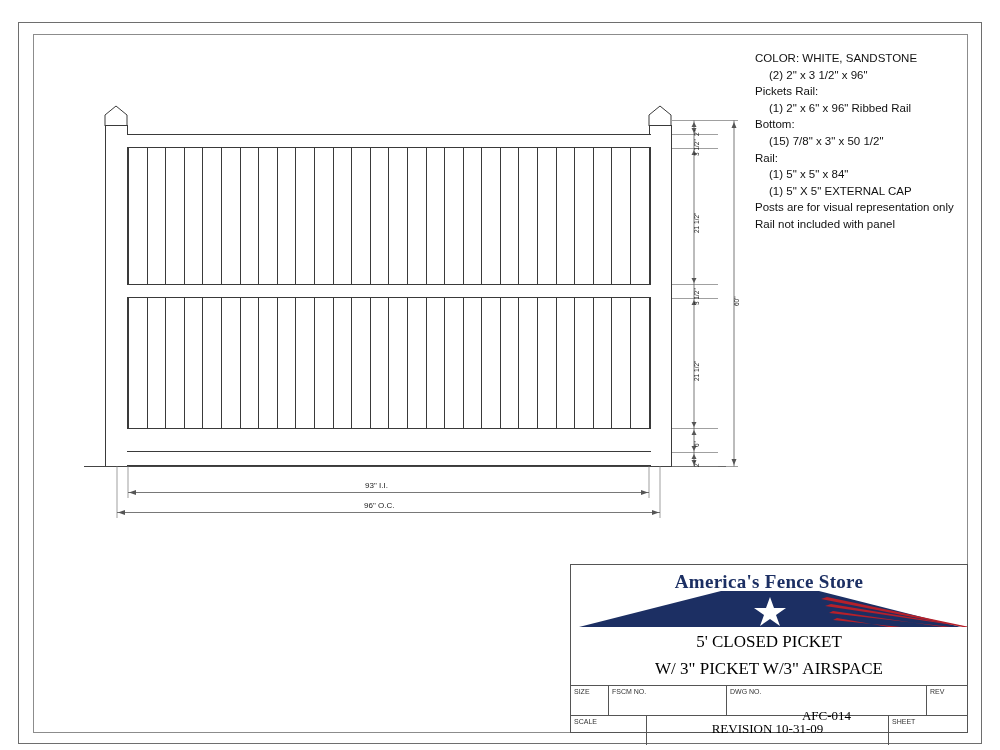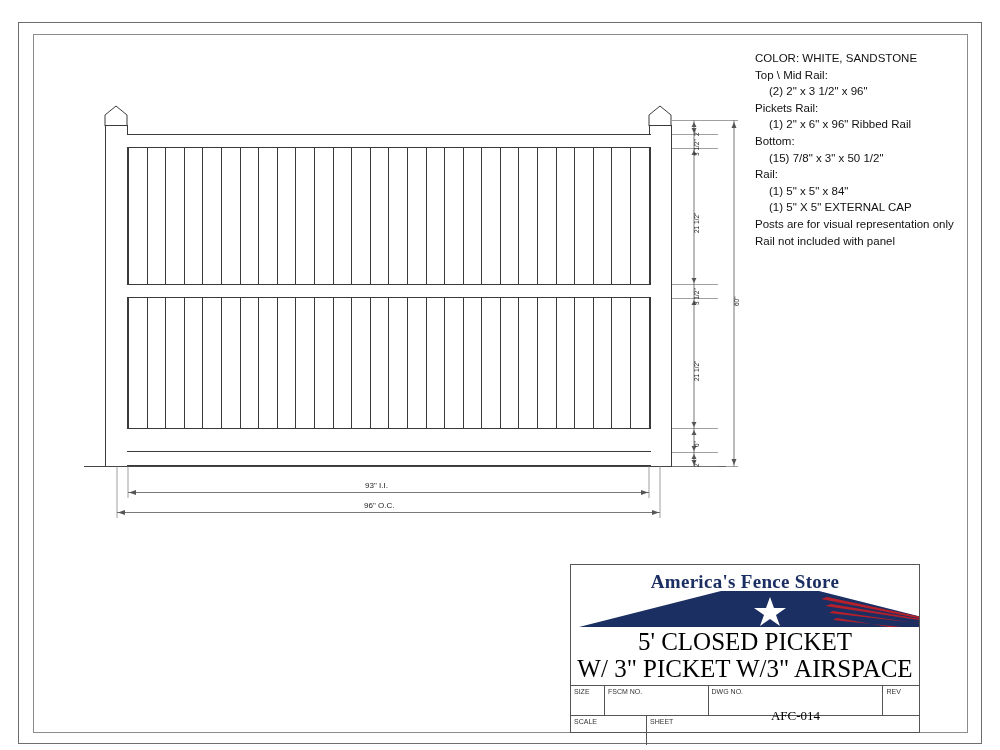--- a/index.html
+++ b/index.html
@@ -114,21 +114,21 @@
     font-size: 8px;
     color: #222;
     white-space: nowrap;
   }
 
   
   #titleblock {
     position: absolute;
     left: 570px;
     top: 556px;
-    width: 350px;
+    width: 398px;
     height: 169px;
     border: 1px solid #555;
     box-sizing: border-box;
     background: #fff;
   }
   .tb-logo {
     position: relative;
     height: 62px;
     overflow: hidden;
     border-bottom: 0px solid #555;
@@ -146,21 +146,21 @@
     z-index: 3;
   }
   .swoosh {
     position: absolute;
     left: 0; right: 0; bottom: 0;
     height: 40px;
   }
   .tb-title {
     text-align: center;
     font-family: "Liberation Serif", serif;
-    font-size: 25px;
+    font-size: 17px;
     line-height: 25px;
     padding-top: 2px;
     color: #000;
   }
   .tb-row {
     display: flex;
     border-top: 1px solid #555;
     box-sizing: border-box;
   }
   .tb-cell {
@@ -193,21 +193,20 @@
 </head>
 <body>
 
 <div id="sheet">
 
   <div class="border-outer"></div>
   <div class="border-inner"></div>
 
   <div id="spec">
     <div>COLOR: WHITE, SANDSTONE</div>
-    <div>Top \ Mid Rail:</div>
     <div class="indent1">(2) 2" x 3 1/2" x 96"</div>
     <div>Pickets Rail:</div>
     <div class="indent1">(1) 2" x 6" x 96" Ribbed Rail</div>
     <div>Bottom:</div>
     <div class="indent1">(15) 7/8" x 3" x 50 1/2"</div>
     <div>Rail:</div>
     <div class="indent1">(1) 5" x 5" x 84"</div>
     <div class="indent1">(1) 5" X 5" EXTERNAL CAP</div>
     <div>Posts are for visual representation only</div>
     <div>Rail not included with panel</div>
@@ -397,20 +396,23 @@
         <span>REV</span>
         <span class="big-left"></span>
       </div>
     </div>
 
     <div class="tb-row">
       <div class="tb-cell" style="width:76px;">
         <span>SCALE</span>
         <span class="big-left"></span>
       </div>
+      <div class="tb-cell" style="width:242px;">
+        <span class="big" style="margin-top:3px;">REVISION 10-31-09</span>
+      </div>
       <div class="tb-cell" style="width:78px;">
         <span>SHEET</span>
         <span class="big-left"></span>
       </div>
     </div>
 
   </div>
 
 </div>
 

